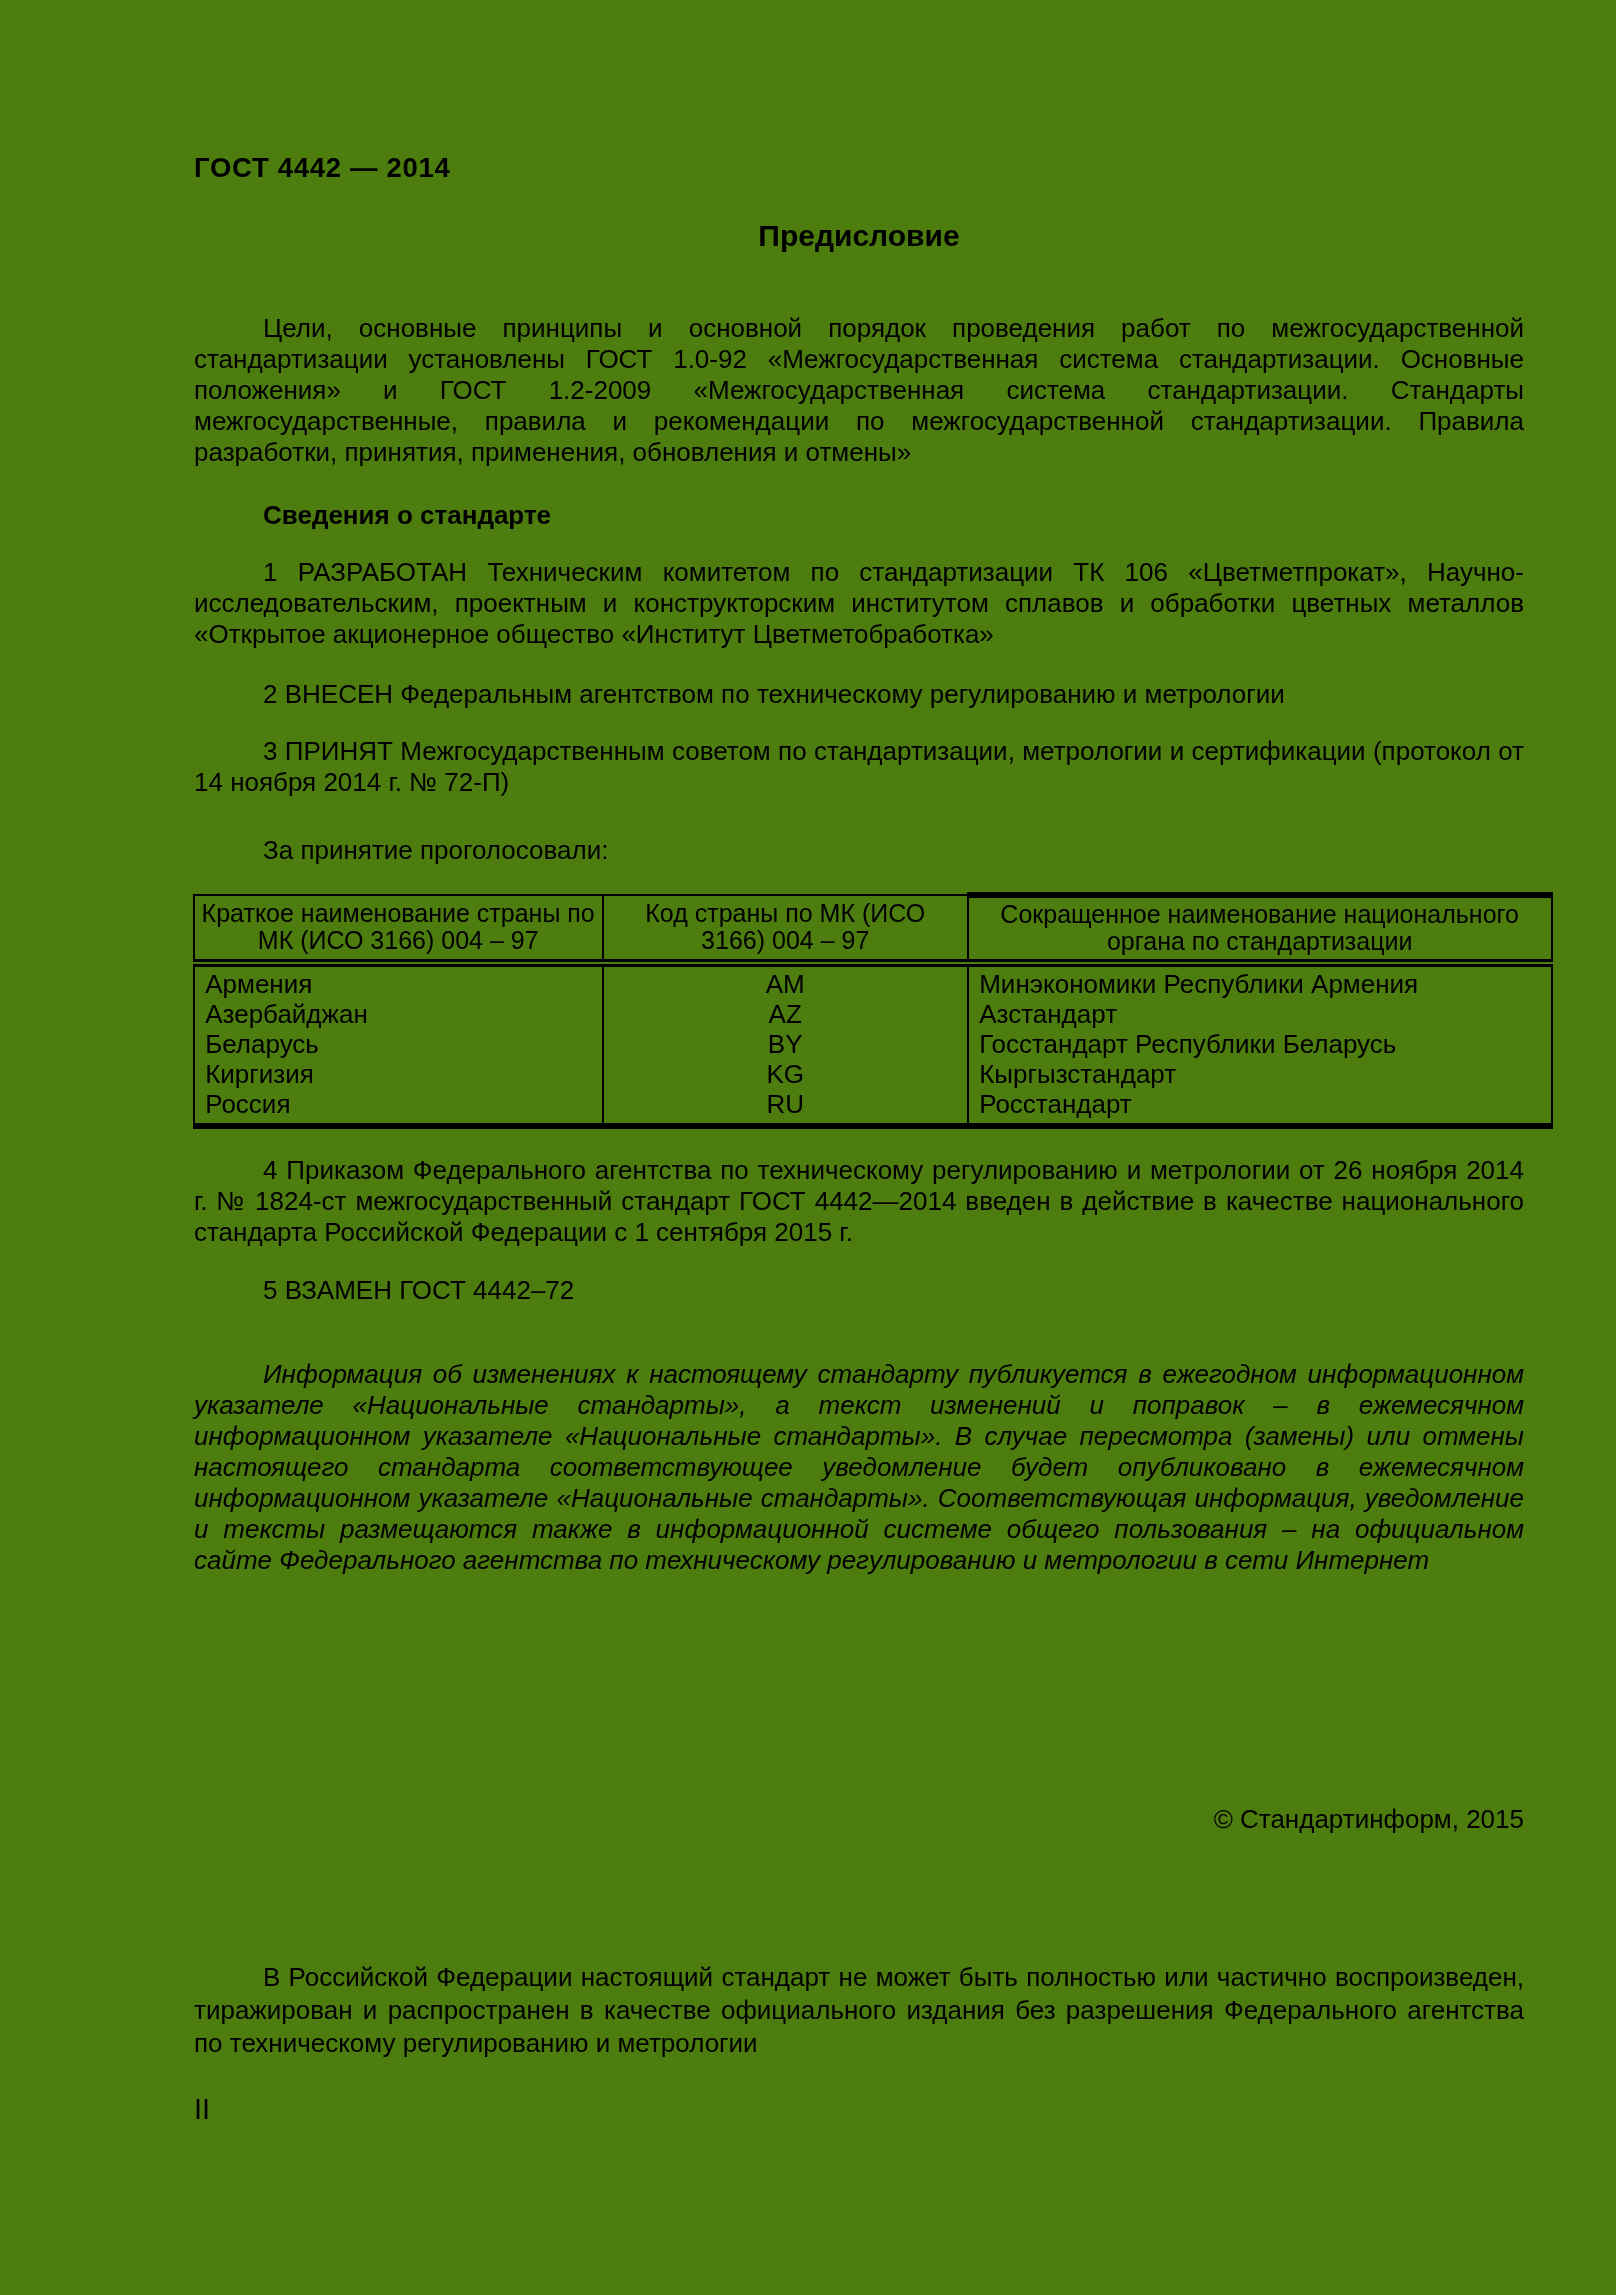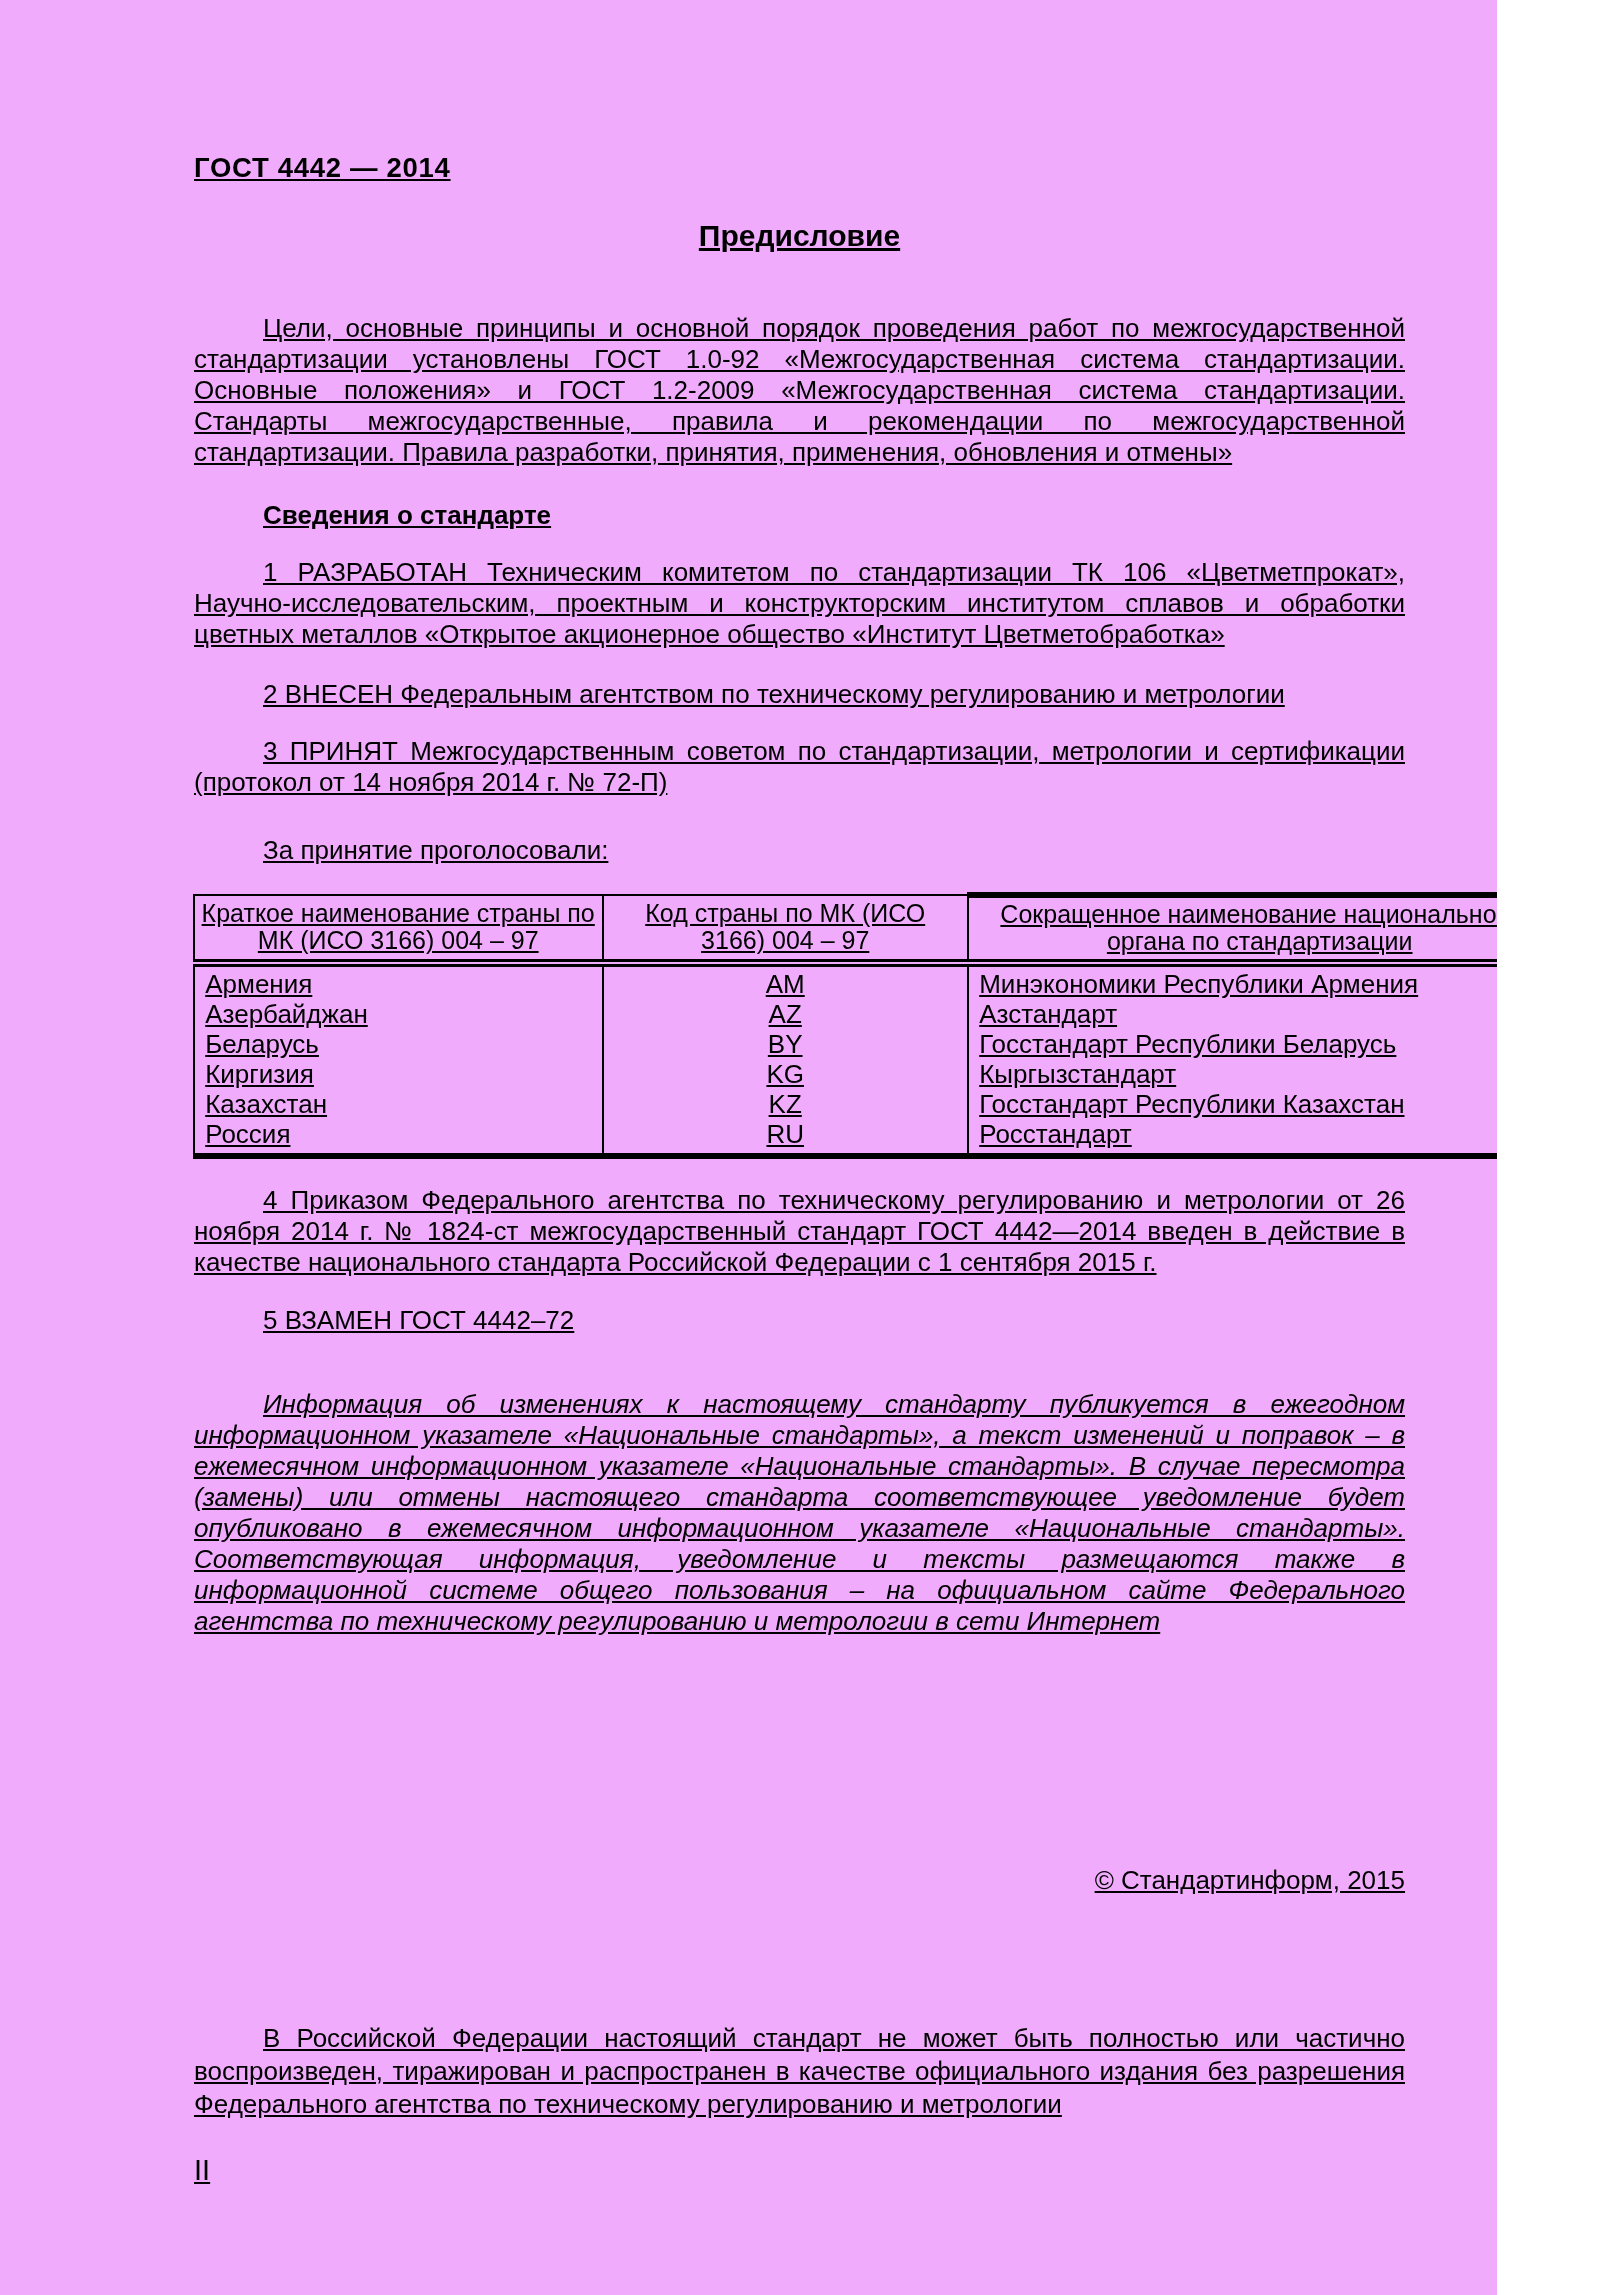--- a/index.html
+++ b/index.html
@@ -1,24 +1,23 @@
 <!DOCTYPE html>
 <html style="font-size:10.5px"><head>
 <meta charset="utf-8">
 <style>
   html, body { margin: 0; padding: 0; background: #ffffff; }
   .page {
     position: relative;
-    width: 1497px;
+    width: 1616px;
     height: 2295px;
-    background: #f0abfc;
+    background: #4d7c0f;
     color: #000000;
     font-family: "Liberation Sans", sans-serif;
     overflow: hidden;
-    text-decoration: underline;
   }
   .content { margin-left: 194px; margin-right: 92px; }
 
   .doc-code {
     padding-top: 152px;
     font-size: 27.5px;
     line-height: 31px;
     font-weight: bold;
     letter-spacing: 0.7px;
   }
@@ -134,25 +133,20 @@
             <td>Беларусь</td>
             <td>BY</td>
             <td>Госстандарт Республики Беларусь</td>
           </tr>
           <tr>
             <td>Киргизия</td>
             <td>KG</td>
             <td>Кыргызстандарт</td>
           </tr>
           <tr>
-            <td>Казахстан</td>
-            <td>KZ</td>
-            <td>Госстандарт Республики Казахстан</td>
-          </tr>
-          <tr>
             <td>Россия</td>
             <td>RU</td>
             <td>Росстандарт</td>
           </tr>
         </tbody>
     </table>
 
     <p class="para m-item4">4 Приказом Федерального агентства по техническому регулированию и метрологии от 26 ноября 2014 г. № 1824-ст межгосударственный стандарт ГОСТ 4442—2014 введен в действие в качестве национального стандарта Российской Федерации с 1 сентября 2015 г.</p>
 
     <p class="para m-item5">5 ВЗАМЕН ГОСТ 4442–72</p>

